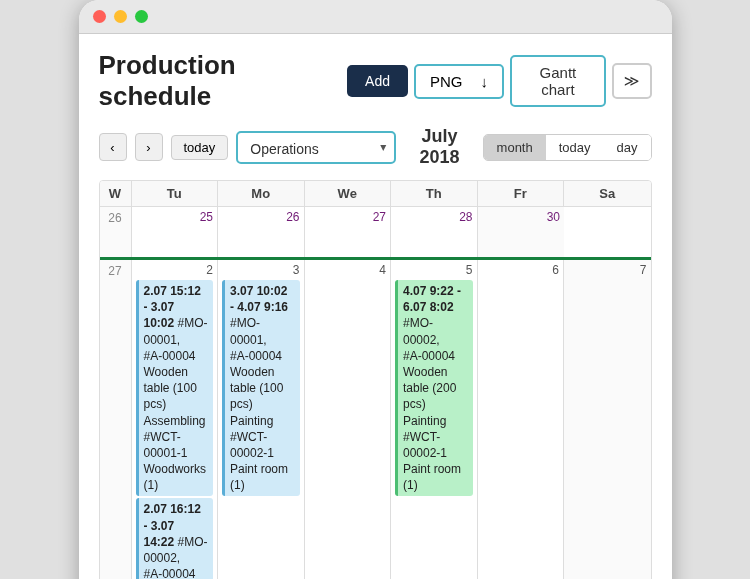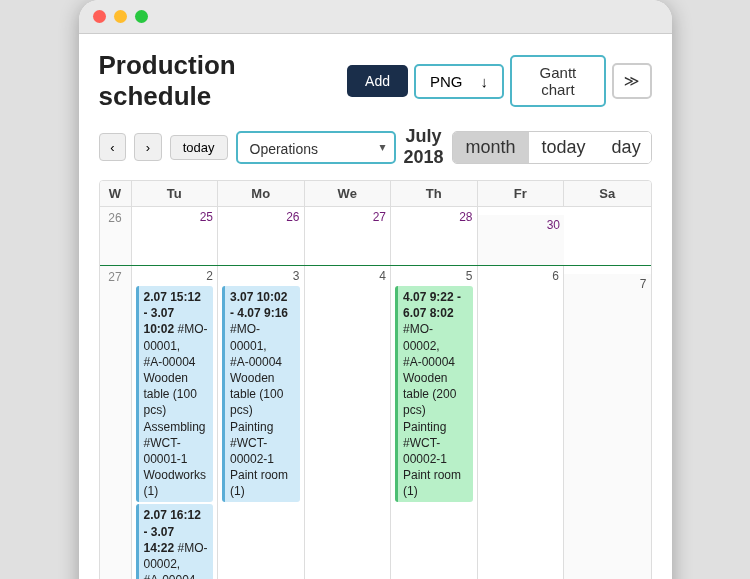--- a/index.html
+++ b/index.html
@@ -153,21 +153,21 @@
       text-align: center;
     }
     .view-toggle {
       display: flex;
       border: 1px solid #ccc;
       border-radius: 5px;
       overflow: hidden;
     }
     .view-btn {
       padding: 5px 13px;
-      font-size: 18px;
+      font-size: 13px;
       background: #fff;
       border: none;
       cursor: pointer;
       color: #333;
     }
     .view-btn.active {
       background: #d0d0d0;
       font-weight: 500;
     }
 
@@ -189,21 +189,21 @@
       font-size: 13px;
       font-weight: 600;
       color: #444;
       border-right: 1px solid #ddd;
     }
     .cal-header-cell:last-child { border-right: none; }
 
     .cal-row {
       display: grid;
       grid-template-columns: 32px repeat(6, 1fr);
-      border-bottom: 1px solid #15803d;
+      border-bottom: 3px solid #15803d;
       min-height: 50px;
     }
     .cal-row:last-child { border-bottom: none; }
 
     .week-num {
       display: flex;
       align-items: flex-start;
       justify-content: center;
       padding: 4px 2px;
       font-size: 12px;
@@ -211,21 +211,21 @@
       border-right: 1px solid #ddd;
       background: #fafafa;
     }
     .cal-cell {
       border-right: 1px solid #ddd;
       padding: 3px 4px;
       vertical-align: top;
       min-height: 50px;
       position: relative;
     }
-    .cal-cell:last-child { border-right: none; margin-top: 8px; }
+    .cal-cell:last-child { border-right: none; }
     .cal-cell.other-month .day-num { color: #701a75; }
     .cal-cell.weekend { background: #fafafa; }
 
     .day-num {
       font-size: 12px;
       color: #555;
       margin-bottom: 3px;
       display: block;
       text-align: right;
     }

